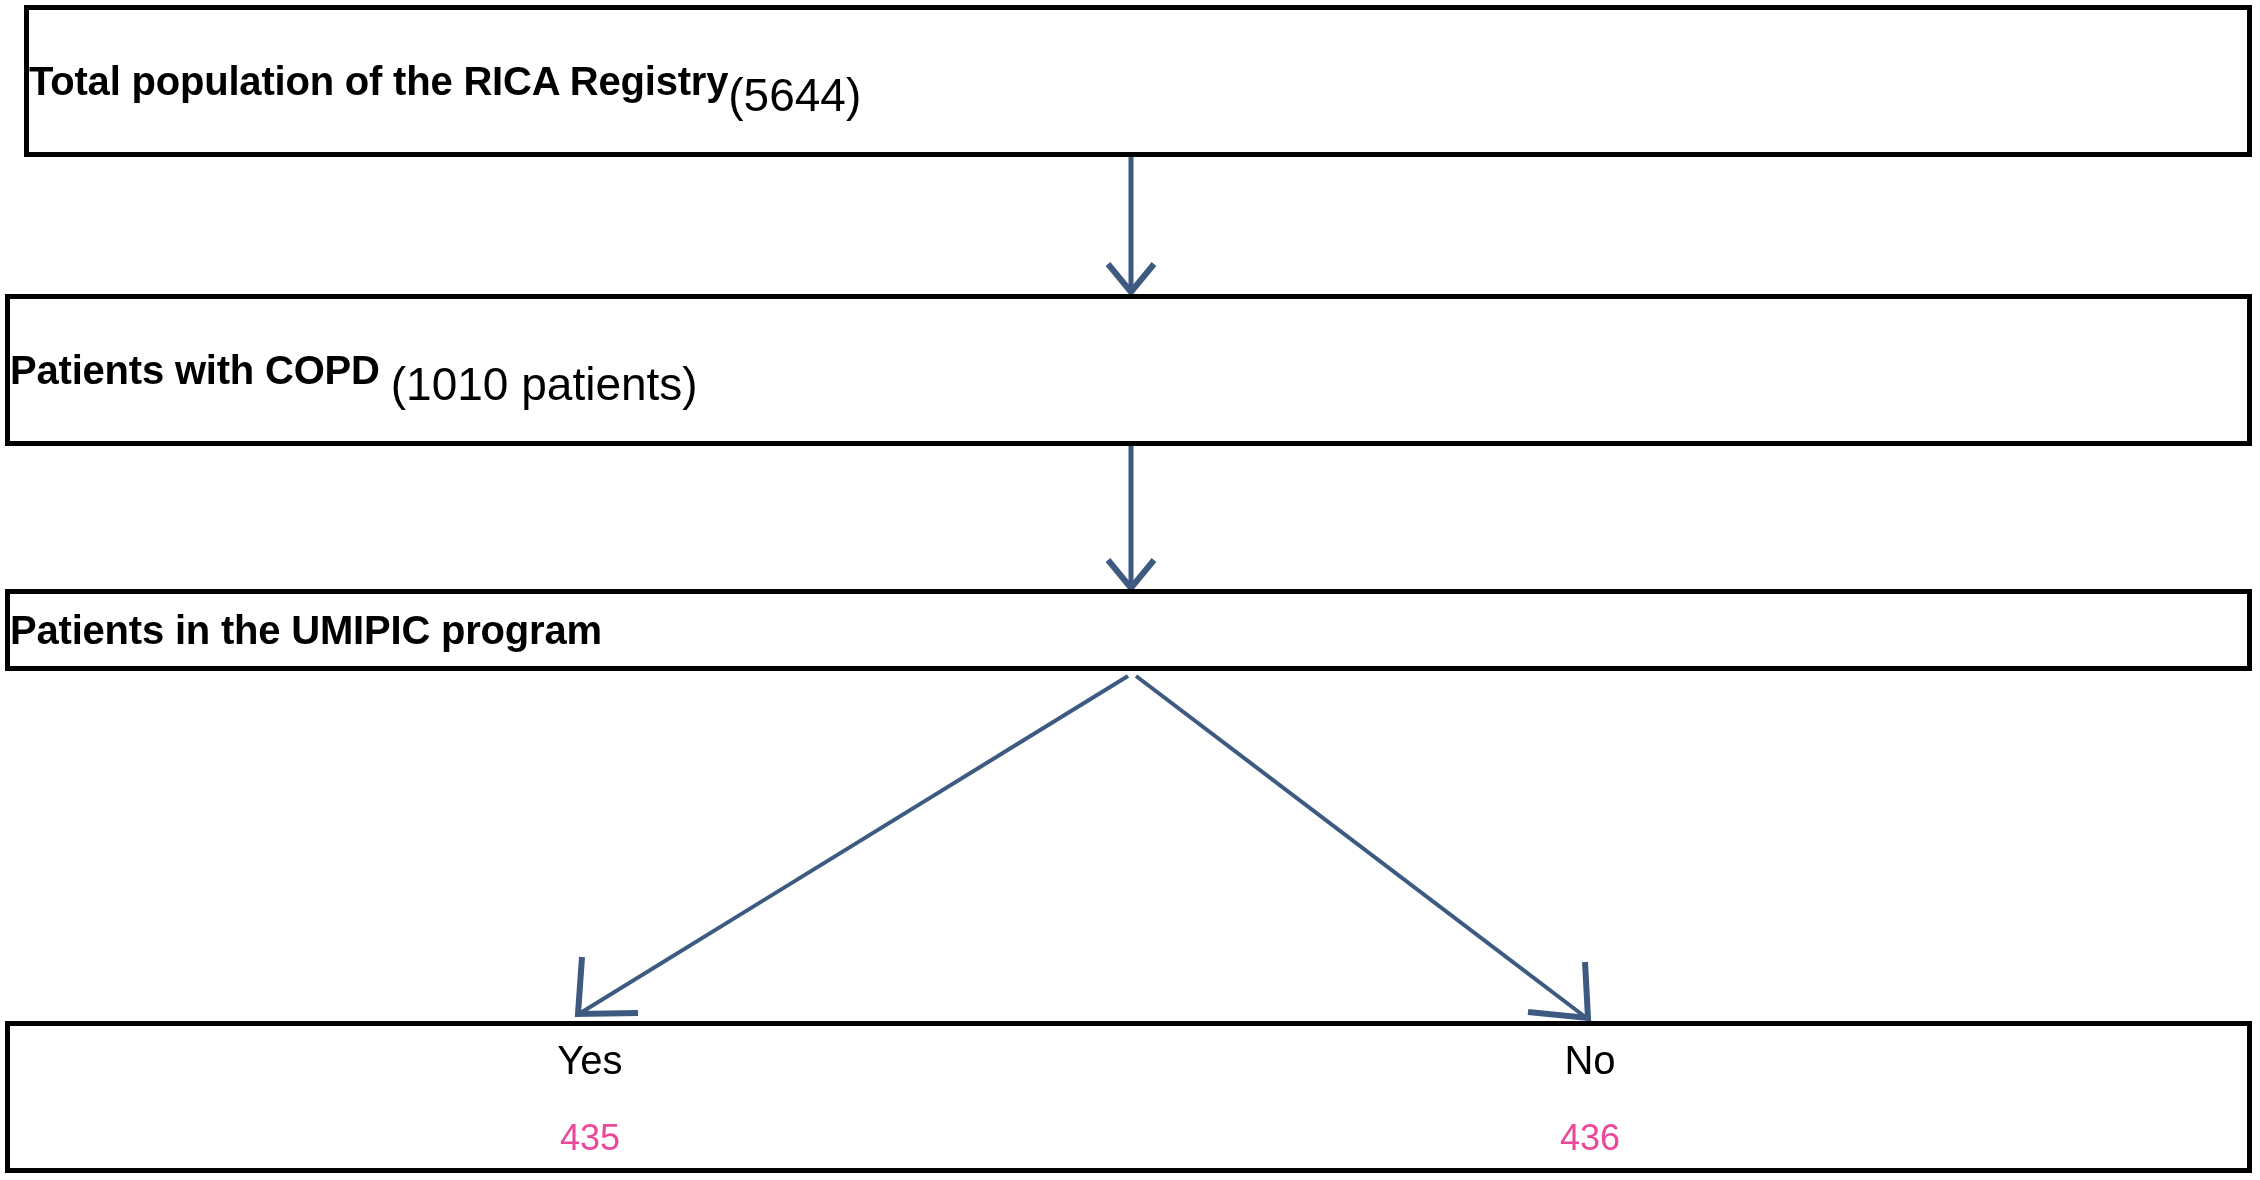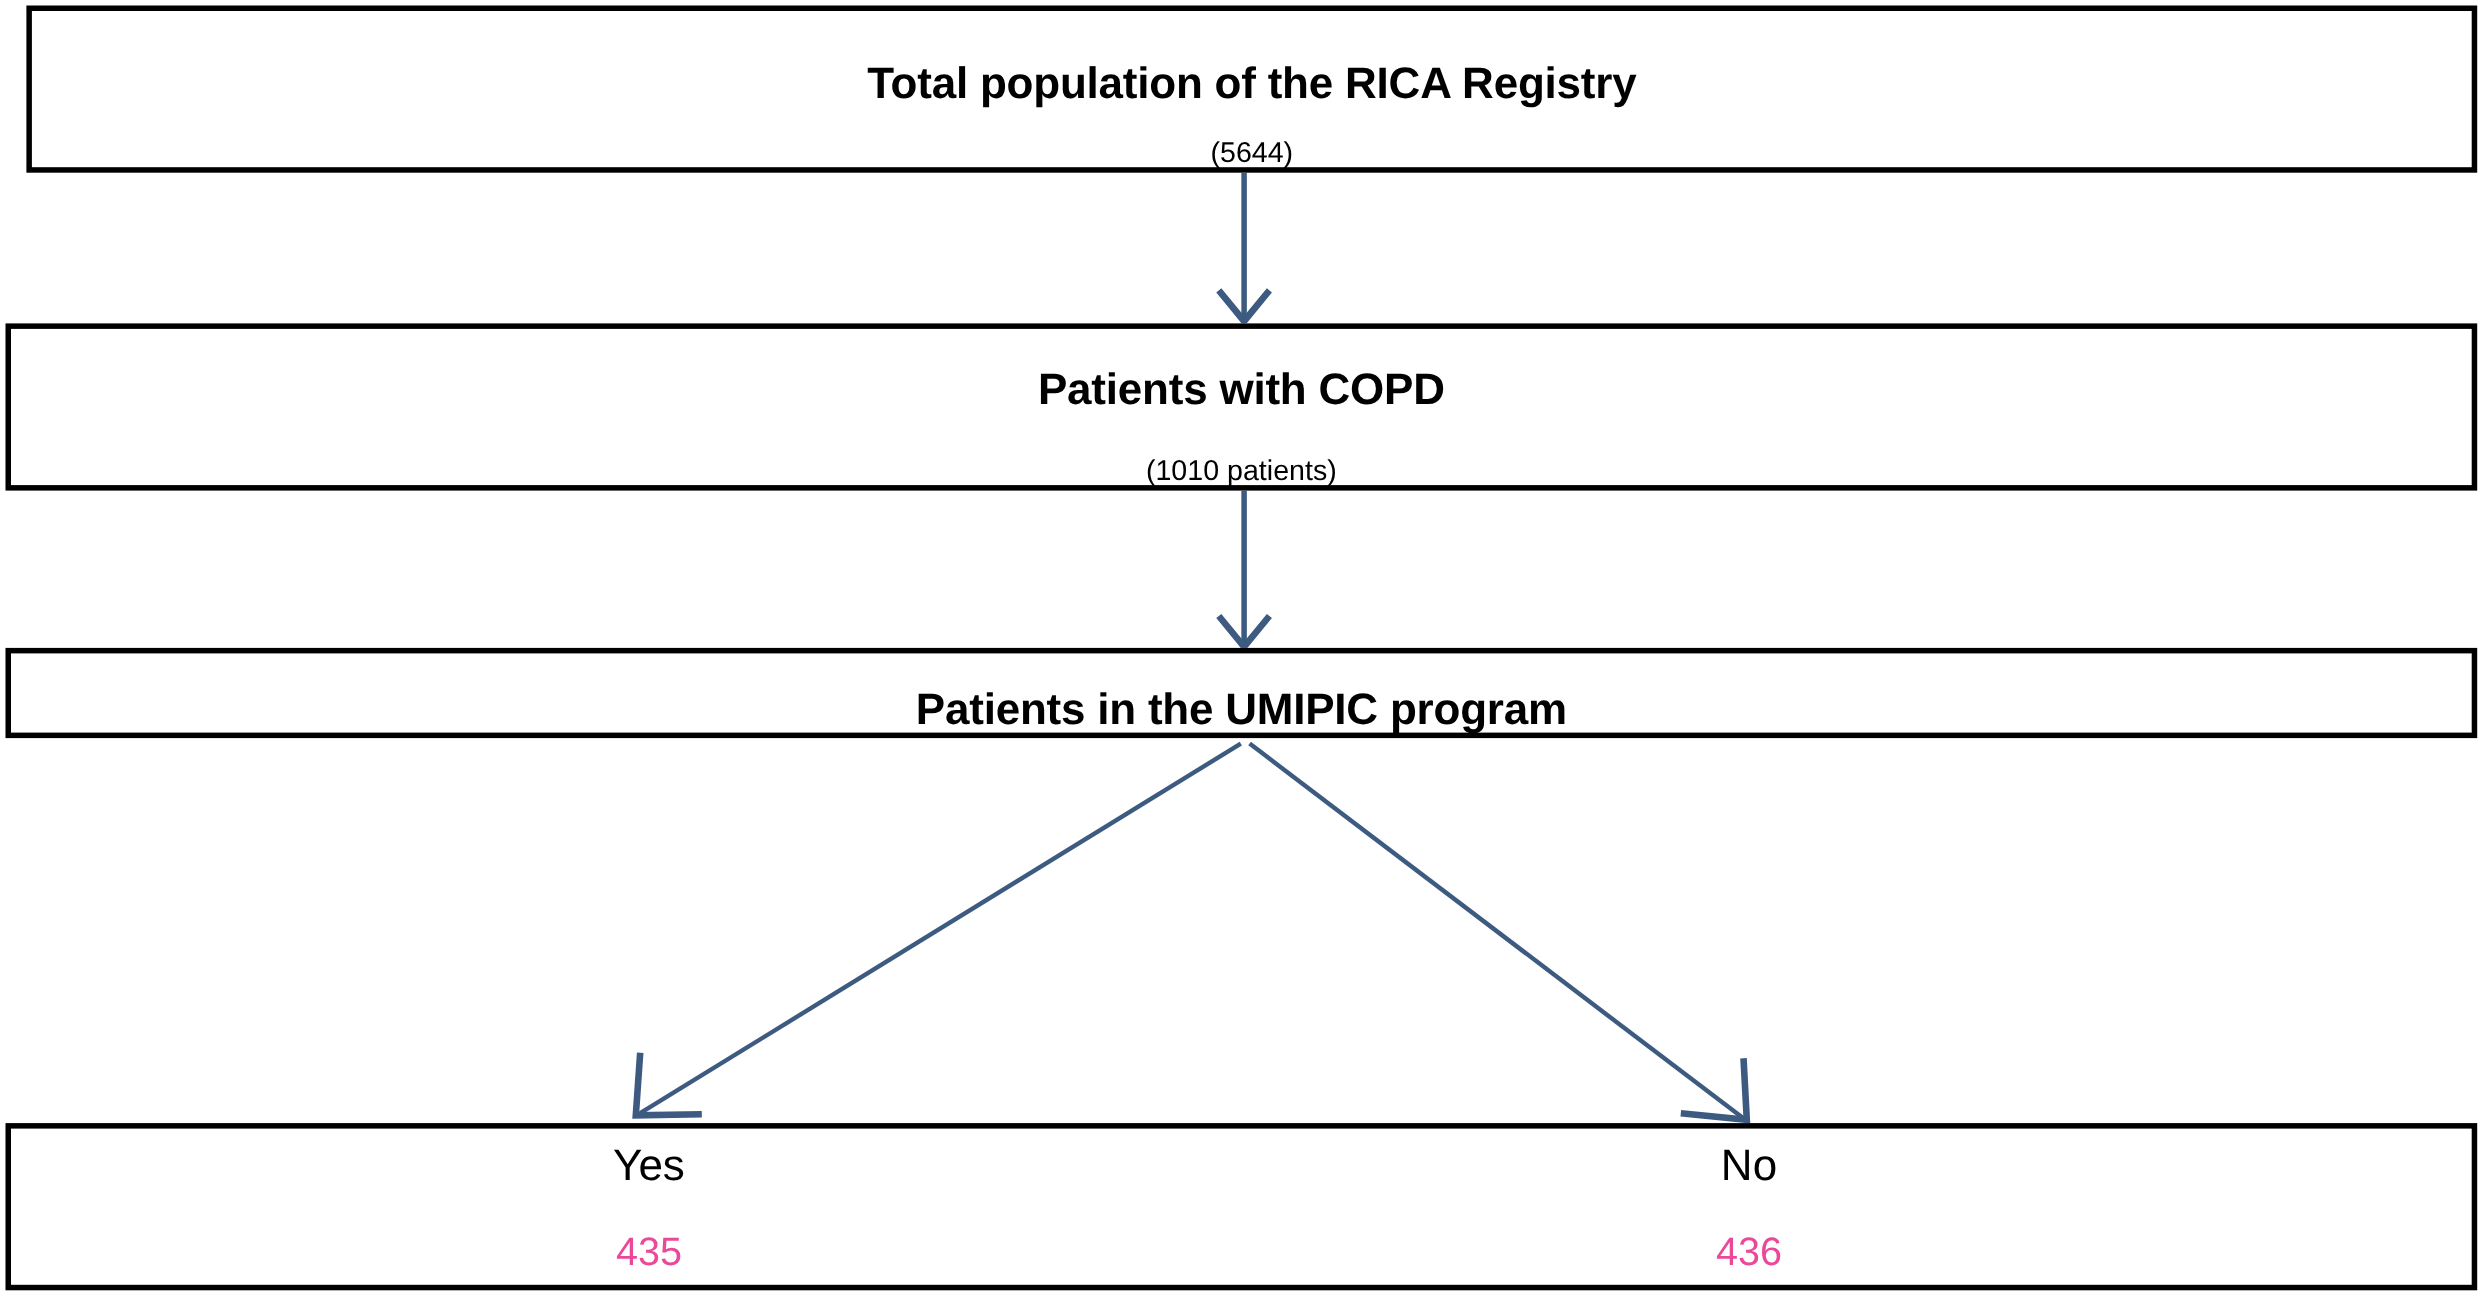--- a/index.html
+++ b/index.html
@@ -17,23 +17,23 @@
     overflow: hidden;
   }
 
   
   .flow-box {
     position: absolute;
     box-sizing: border-box;
     background: #ffffff;
     border: 5px solid #000000;
     display: flex;
-    flex-direction: column;
+    flex-direction: row;
     align-items: center;
-    justify-content: flex-end;
+    justify-content: flex-start;
   }
 
   #box-population {
     left: 24px;
     top: 5px;
     width: 2228px;
     height: 152px;
   }
   #box-copd {
     left: 5px;
@@ -60,21 +60,21 @@
 
   .box-title {
     font-size: 40px;
     font-weight: bold;
     color: #000000;
     line-height: 1.05;
     letter-spacing: -0.2px;
     white-space: nowrap;
   }
   .box-sub {
-    font-size: 26px;
+    font-size: 46px;
     font-weight: normal;
     color: #000000;
     line-height: 1.05;
     margin-top: 28px;
     white-space: nowrap;
   }
 
   
   #box-umipic .box-title {
     font-size: 40px;

